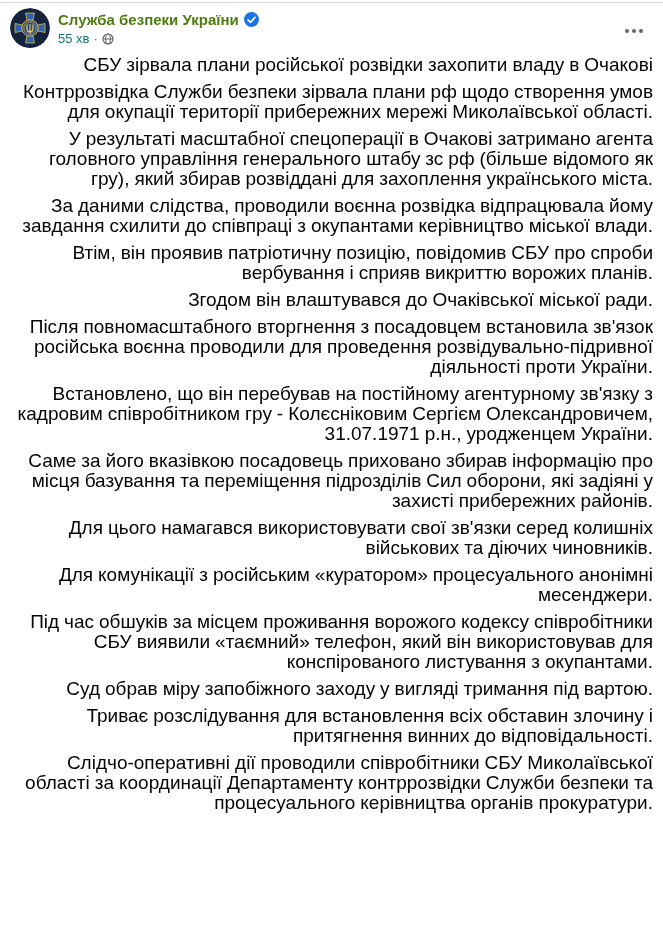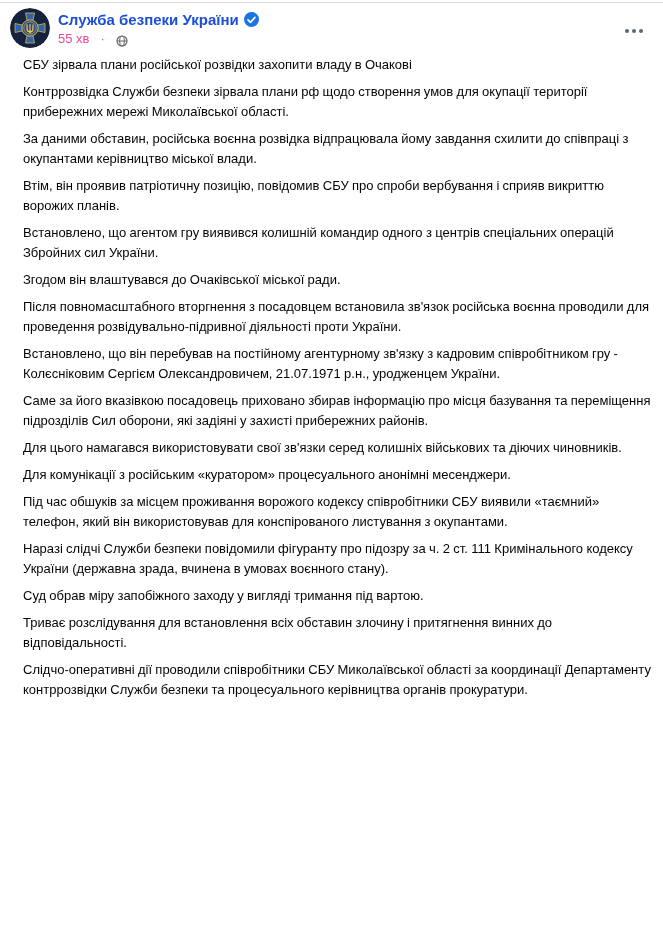--- a/index.html
+++ b/index.html
@@ -33,32 +33,32 @@
   }
   .avatar-wrap svg { display: block; }
   .header-text { margin-left: 8px; padding-top: 2px; }
   .author-row {
     display: flex;
     align-items: center;
     gap: 5px;
     font-size: 15px;
     font-weight: 700;
     line-height: 19px;
-    color: #1d4ed8;
+    color: #4d7c0f;
   }
   .author-row .author-name { cursor: pointer; }
   .verified { width: 15px; height: 15px; flex: 0 0 auto; }
   .meta-row {
     display: flex;
-    align-items: flex-end;
-    gap: 11px;
+    align-items: center;
+    gap: 4px;
     margin-top: 2px;
     font-size: 13px;
     line-height: 16px;
-    color: #ec4899;
+    color: #0f766e;
   }
   .meta-row .timestamp { cursor: pointer; }
   .globe { width: 12px; height: 12px; display: inline-block; }
 
   .more-btn {
     position: absolute;
     right: 16px;
     top: 20px;
     display: flex;
     align-items: center;
@@ -72,25 +72,26 @@
     height: 4px;
     border-radius: 50%;
     background: #606770;
   }
 
   
   .post-body {
     padding: 7px 10px 0 7px;
   }
   .post-body p {
-    margin: 0 0 7px 16px;
-    font-size: 13px;
+    margin: 0 0 7px 0;
+    font-size: 19px;
     line-height: 20px;
     color: #050505;
     word-spacing: -0.3px;
+    text-align: right;
   }
 </style>
 </head>
 <body>
 
 <div class="top-gap"></div>
 <div class="top-divider"></div>
 
 <div class="post-card">
 
@@ -135,29 +136,28 @@
       <span class="dot"></span>
       <span class="dot"></span>
       <span class="dot"></span>
     </div>
 
   </div>
 
   <div class="post-body">
       <p>СБУ зірвала плани російської розвідки захопити владу в Очакові</p>
       <p>Контррозвідка Служби безпеки зірвала плани рф щодо створення умов для окупації території прибережних мережі Миколаївської області.</p>
-      <p>За даними обставин, російська воєнна розвідка відпрацювала йому завдання схилити до співпраці з окупантами керівництво міської влади.</p>
+      <p>У результаті масштабної спецоперації в Очакові затримано агента головного управління генерального штабу зс рф (більше відомого як гру), який збирав розвіддані для захоплення українського міста.</p>
+      <p>За даними слідства, проводили воєнна розвідка відпрацювала йому завдання схилити до співпраці з окупантами керівництво міської влади.</p>
       <p>Втім, він проявив патріотичну позицію, повідомив СБУ про спроби вербування і сприяв викриттю ворожих планів.</p>
-      <p>Встановлено, що агентом гру виявився колишній командир одного з центрів спеціальних операцій Збройних сил України.</p>
       <p>Згодом він влаштувався до Очаківської міської ради.</p>
       <p>Після повномасштабного вторгнення з посадовцем встановила зв'язок російська воєнна проводили для проведення розвідувально-підривної діяльності проти України.</p>
-      <p>Встановлено, що він перебував на постійному агентурному зв'язку з кадровим співробітником гру - Колєсніковим Сергієм Олександровичем, 21.07.1971 р.н., уродженцем України.</p>
+      <p>Встановлено, що він перебував на постійному агентурному зв'язку з кадровим співробітником гру - Колєсніковим Сергієм Олександровичем, 31.07.1971 р.н., уродженцем України.</p>
       <p>Саме за його вказівкою посадовець приховано збирав інформацію про місця базування та переміщення підрозділів Сил оборони, які задіяні у захисті прибережних районів.</p>
       <p>Для цього намагався використовувати свої зв'язки серед колишніх військових та діючих чиновників.</p>
       <p>Для комунікації з російським «куратором» процесуального анонімні месенджери.</p>
       <p>Під час обшуків за місцем проживання ворожого кодексу співробітники СБУ виявили «таємний» телефон, який він використовував для конспірованого листування з окупантами.</p>
-      <p>Наразі слідчі Служби безпеки повідомили фігуранту про підозру за ч. 2 ст. 111 Кримінального кодексу України (державна зрада, вчинена в умовах воєнного стану).</p>
       <p>Суд обрав міру запобіжного заходу у вигляді тримання під вартою.</p>
       <p>Триває розслідування для встановлення всіх обставин злочину і притягнення винних до відповідальності.</p>
       <p>Слідчо-оперативні дії проводили співробітники СБУ Миколаївської області за координації Департаменту контррозвідки Служби безпеки та процесуального керівництва органів прокуратури.</p>
     </div>
 
 </div>
 
 </body></html>

